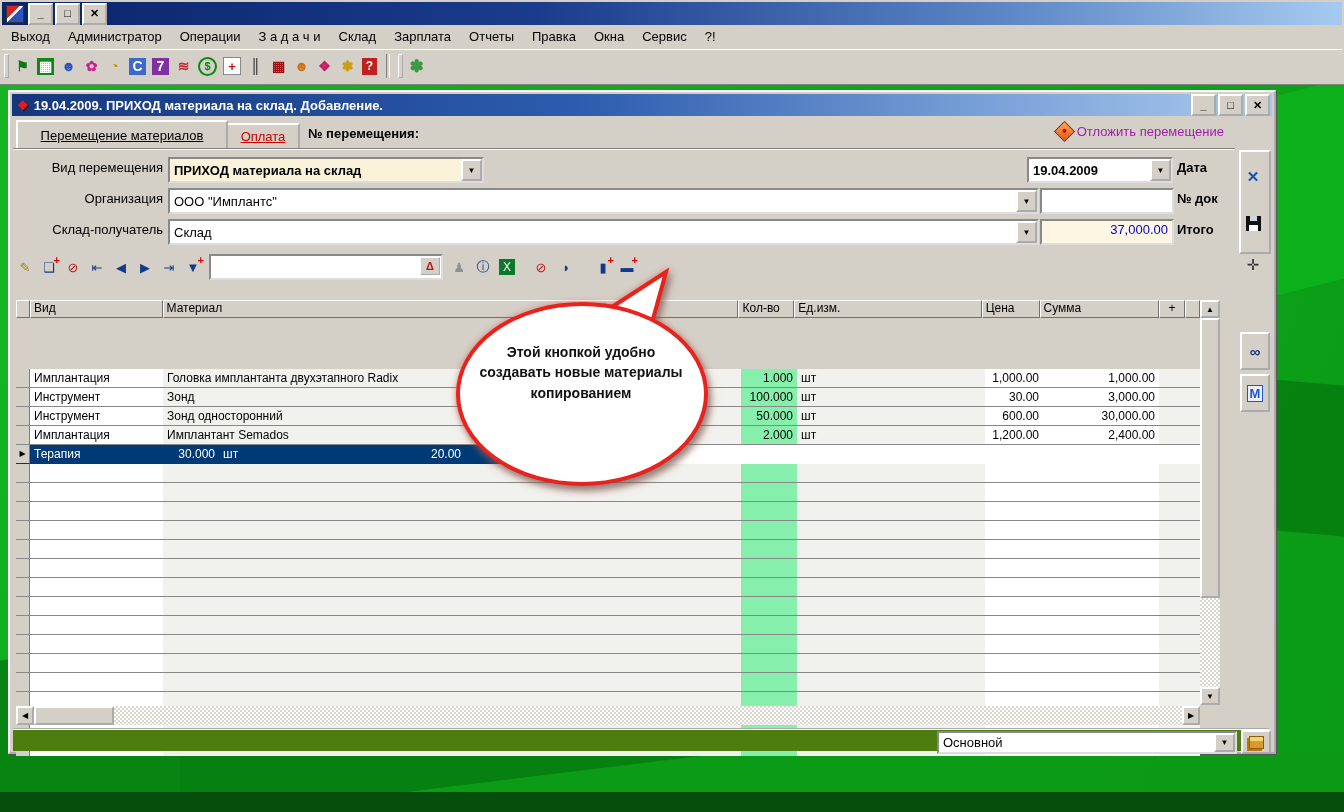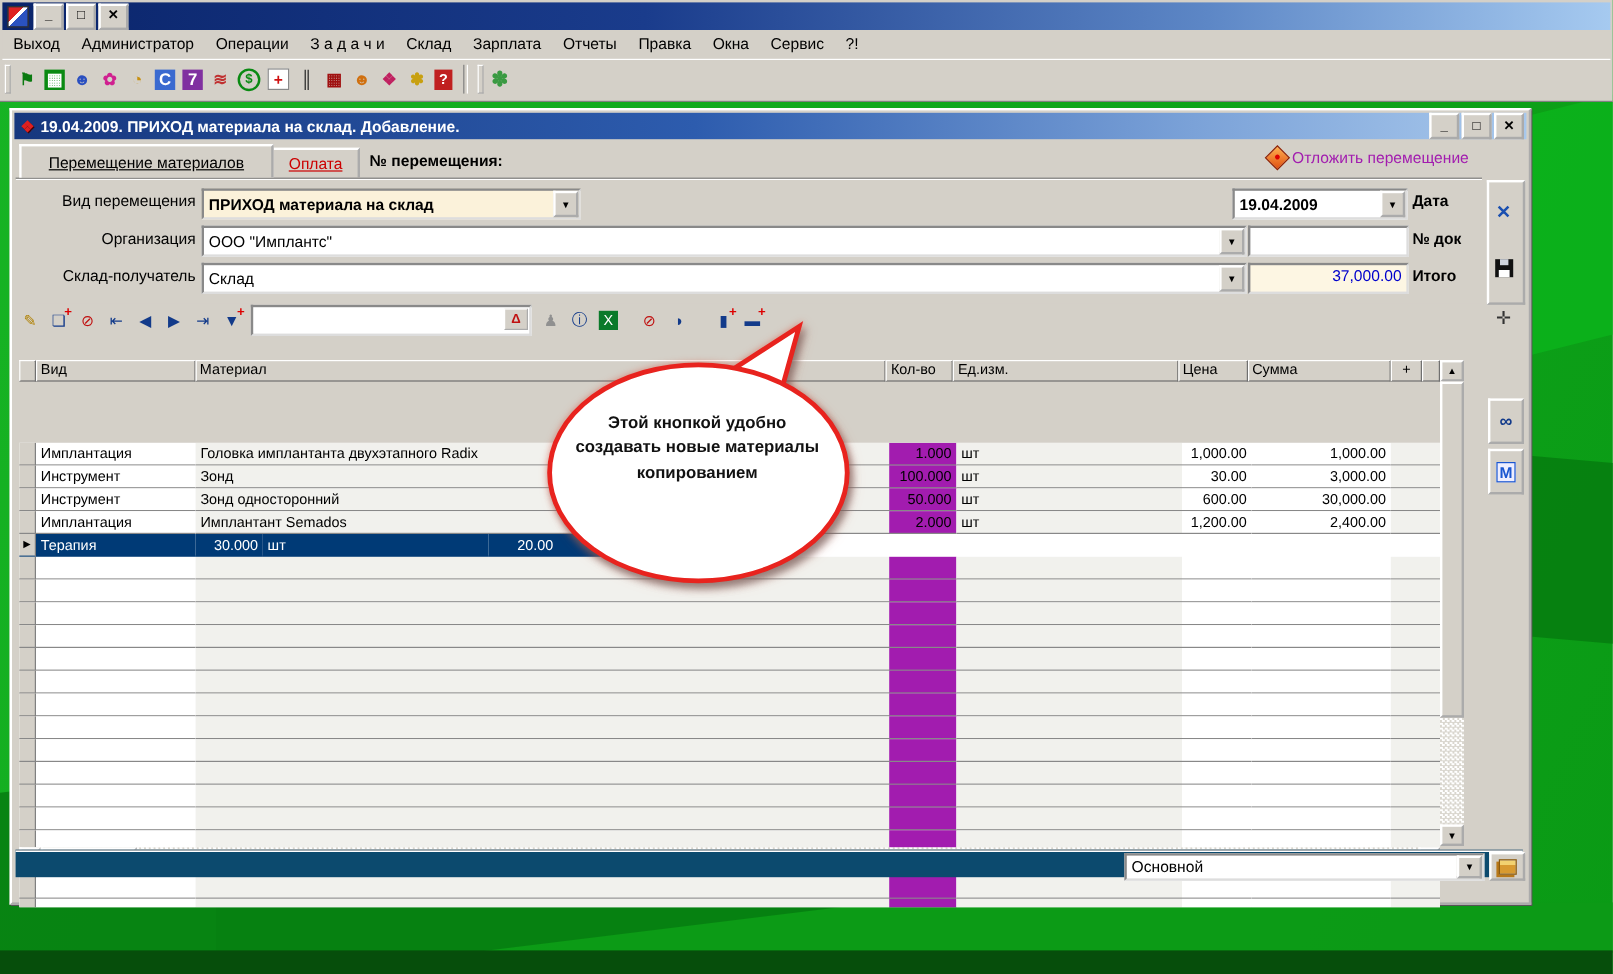--- a/index.html
+++ b/index.html
@@ -106,21 +106,21 @@
   .ghead{position:absolute;left:6px;top:208px;width:1184px;height:18px;display:flex;}
   .hc{background:#d4d0c8;border:1px solid;border-color:#fff #707070 #707070 #fff;
       font-size:12px;padding:0 3px;line-height:15px;white-space:nowrap;overflow:hidden;box-sizing:border-box;}
   .rows{position:absolute;left:6px;top:241px;width:1184px;height:387px;overflow:hidden;background:#fff;margin-top:36px;}
   .grow{display:flex;height:19px;box-sizing:border-box;}
   .c{box-sizing:border-box;border-bottom:1px solid #888;padding:0 4px;font-size:12px;line-height:18px;
      white-space:nowrap;overflow:hidden;}
   .gut{width:14px;background:#d4d0c8;border-right:1px solid #808080;padding:0;text-align:center;font-size:8px;line-height:18px;}
   .vid{width:133px;background:#fff;}
   .mat{width:578px;background:#f1f1ed;}
-  .qty{width:56px;background:#a21caf;text-align:right;}
+  .qty{width:56px;background:#86efac;text-align:right;}
   .unit{width:188px;background:#f1f1ed;}
   .price{width:58px;background:#fff;text-align:right;}
   .sum{width:116px;background:#fff;text-align:right;}
   .plus{width:26px;background:#f1f1ed;text-align:center;}
   .tailc{width:15px;background:#f1f1ed;}
   .grow.sel .c{background:#003a76;color:#fff;border-bottom-color:#003a76;}
   .grow.sel .gut{background:#d4d0c8;color:#000;}
 
   
   .vscroll{position:absolute;left:1190px;top:208px;width:20px;height:405px;background:
@@ -128,21 +128,21 @@
   .sbtn{position:absolute;left:0;width:20px;height:18px;background:#d4d0c8;border:2px outset #fff;
     font-size:8px;display:flex;align-items:center;justify-content:center;box-sizing:border-box;color:#000;}
   .vthumb{position:absolute;left:0;top:18px;width:20px;height:280px;background:#d4d0c8;border:2px outset #fff;box-sizing:border-box;}
   .hscroll{position:absolute;left:6px;top:614px;width:1184px;height:19px;background:
      repeating-conic-gradient(#fff 0 25%,#d9d6ce 0 50%) 0 0/4px 4px;}
   .hbtn{position:absolute;top:0;width:18px;height:19px;background:#d4d0c8;border:2px outset #fff;
     font-size:8px;display:flex;align-items:center;justify-content:center;box-sizing:border-box;color:#000;}
   .hthumb{position:absolute;left:18px;top:0;width:80px;height:19px;background:#d4d0c8;border:2px outset #fff;box-sizing:border-box;}
 
   
-  .footer{position:absolute;left:3px;top:616px;width:1256px;height:21px;border-top:2px groove #fff;background:#0c4a6e;}
+  .footer{position:absolute;left:3px;top:636px;width:1256px;height:21px;border-top:2px groove #fff;background:#4d7c0f;}
   .wcombo{position:absolute;left:924px;top:1px;width:300px;height:19px;}
   .wcombo .combo{position:static;height:19px;}
   .cubebtn{position:absolute;left:1228px;top:0px;width:26px;height:20px;}
   .cube{width:13px;height:11px;background:linear-gradient(180deg,#f2d270 0 35%,#d89a30 35% 100%);
     border:1px solid #8a5a10;box-shadow:-2px 2px 0 #b87818;}
 
   
   .callout-svg{position:absolute;left:440px;top:160px;width:290px;height:330px;
      filter:drop-shadow(3px 5px 3px rgba(90,90,90,.55)) drop-shadow(0 0 3px rgba(220,90,70,.6));}
   .callout-text{position:absolute;left:462px;top:250px;width:218px;text-align:center;

